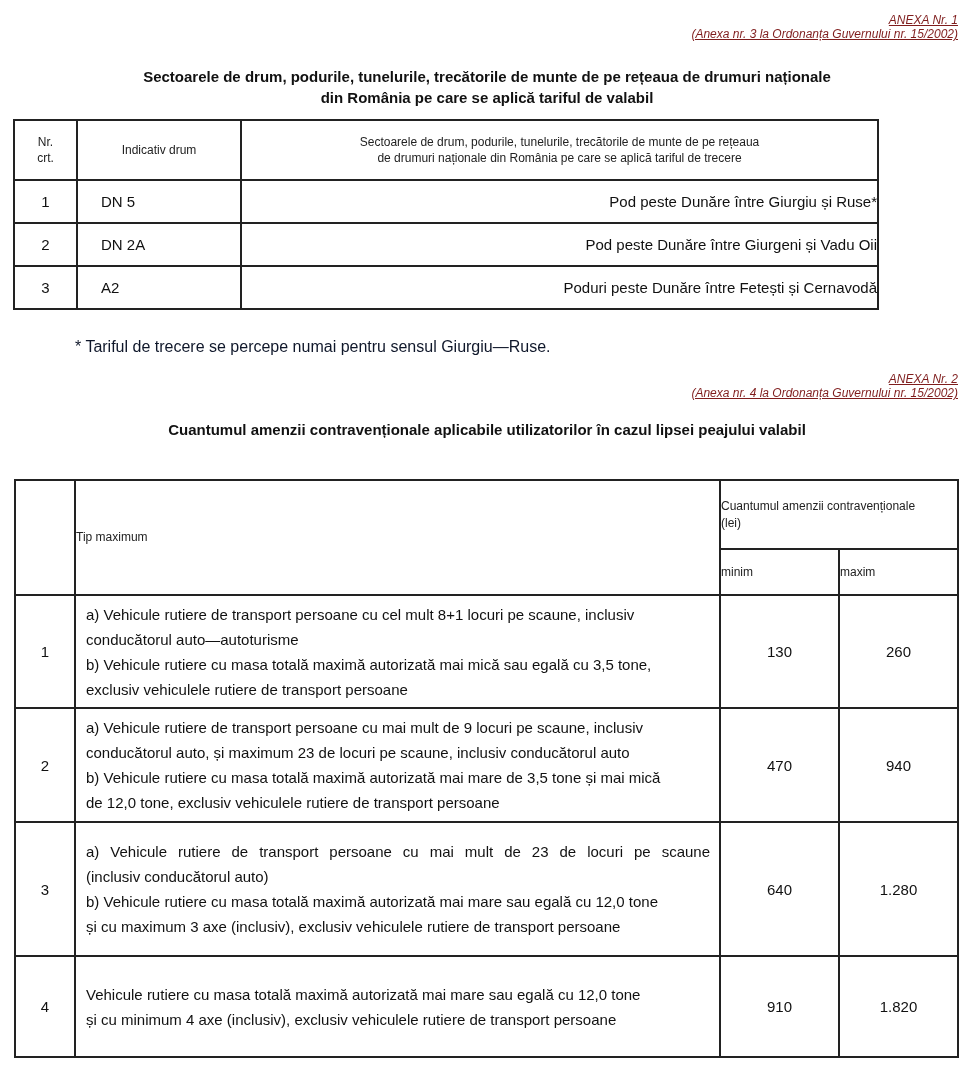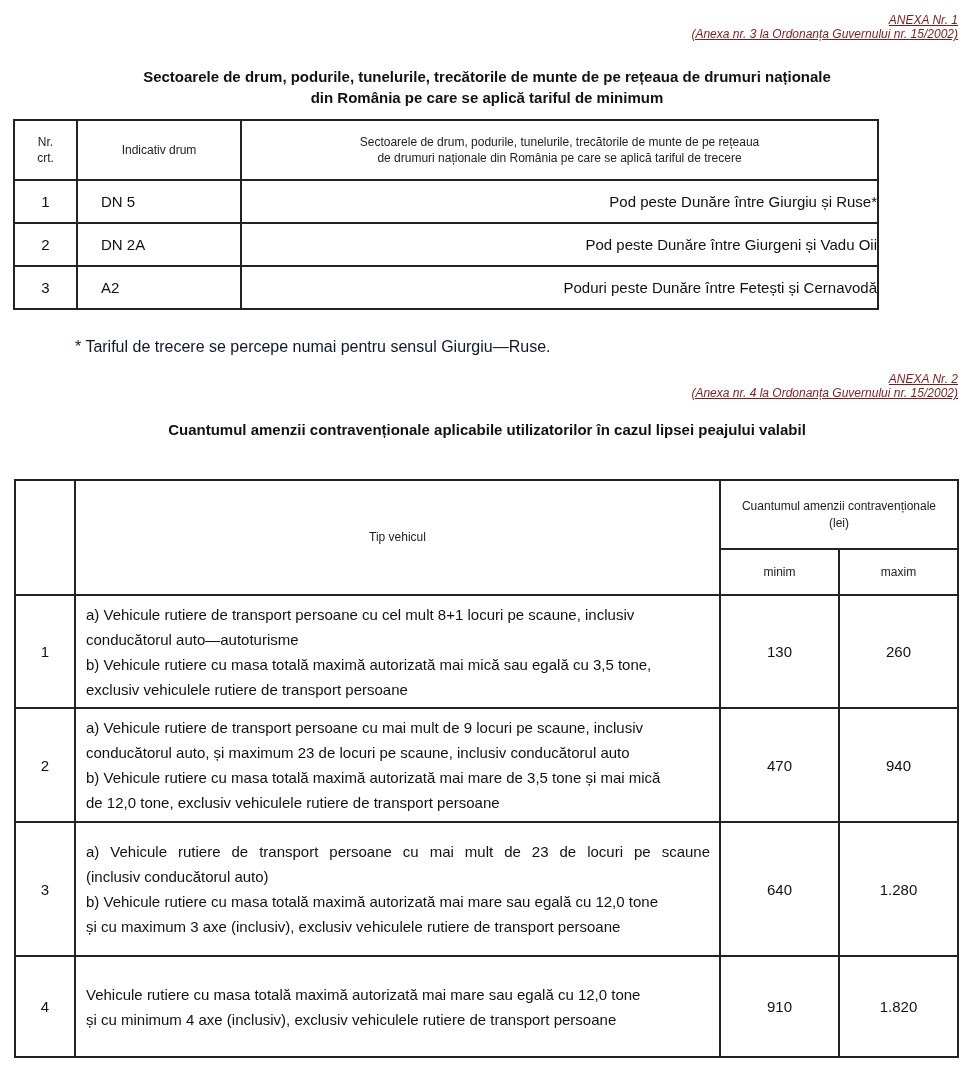--- a/index.html
+++ b/index.html
@@ -17,36 +17,36 @@
     font-size: 15px; line-height: 21px; color: #111;
   }
   table { border-collapse: collapse; position: absolute; table-layout: fixed; }
   td { border: 2px solid #222; padding: 0; }
   .t1 td { font-size: 15px; }
   .t1 .hdr td { font-size: 12px; line-height: 16px; text-align: center; color: #222; }
   .center { text-align: center; }
   .pl { padding-left: 23px; }
   .pl2 { padding-left: 40px; text-align: right; }
   .t2 td { font-size: 15px; }
-  .t2 .hdrsmall { font-size: 12px; line-height: 17px; text-align: center; color: #222; }
+  .t2 .hdrsmall { font-size: 12px; line-height: 17px; text-align: left; color: #222; }
   .desc { padding: 4px 9px 4px 10px; line-height: 25px; margin-left: 24px; }
   .just { text-align: justify; }
   .note { font-size: 16px; color: #0f172a; }
 </style>
 </head>
 <body>
 
 <div class="abs annex" style="top:13px;">
   <div>ANEXA Nr. 1</div>
   <div>(Anexa nr. 3 la Ordonanța Guvernului nr. 15/2002)</div>
 </div>
 
 <div class="abs title" style="top:66px;">
   <div>Sectoarele de drum, podurile, tunelurile, trecătorile de munte de pe rețeaua de drumuri naționale</div>
-  <div>din România pe care se aplică tariful de minimum</div>
+  <div>din România pe care se aplică tariful de valabil</div>
 </div>
 
 <table class="t1" style="left:13px; top:119px; width:866px;">
   <colgroup>
       <col style="width:63px">
       <col style="width:164px">
       <col>
     </colgroup>
   <tbody>
       <tr class="hdr" style="height:60px;">
@@ -90,21 +90,21 @@
 <table class="t2" style="left:14px; top:479px; width:945px;">
   <colgroup>
       <col style="width:60px">
       <col style="width:645px">
       <col style="width:119px">
       <col>
     </colgroup>
   <tbody>
       <tr style="height:69px;">
     <td rowspan="2"></td>
-    <td rowspan="2" class="hdrsmall">Tip vehicul</td>
+    <td rowspan="2" class="hdrsmall">Tip maximum</td>
     <td colspan="2" class="hdrsmall">
       <div>Cuantumul amenzii contravenționale</div>
       <div>(lei)</div>
     </td>
   </tr>
   <tr style="height:46px;">
     <td class="hdrsmall">minim</td>
     <td class="hdrsmall">maxim</td>
   </tr>
 

